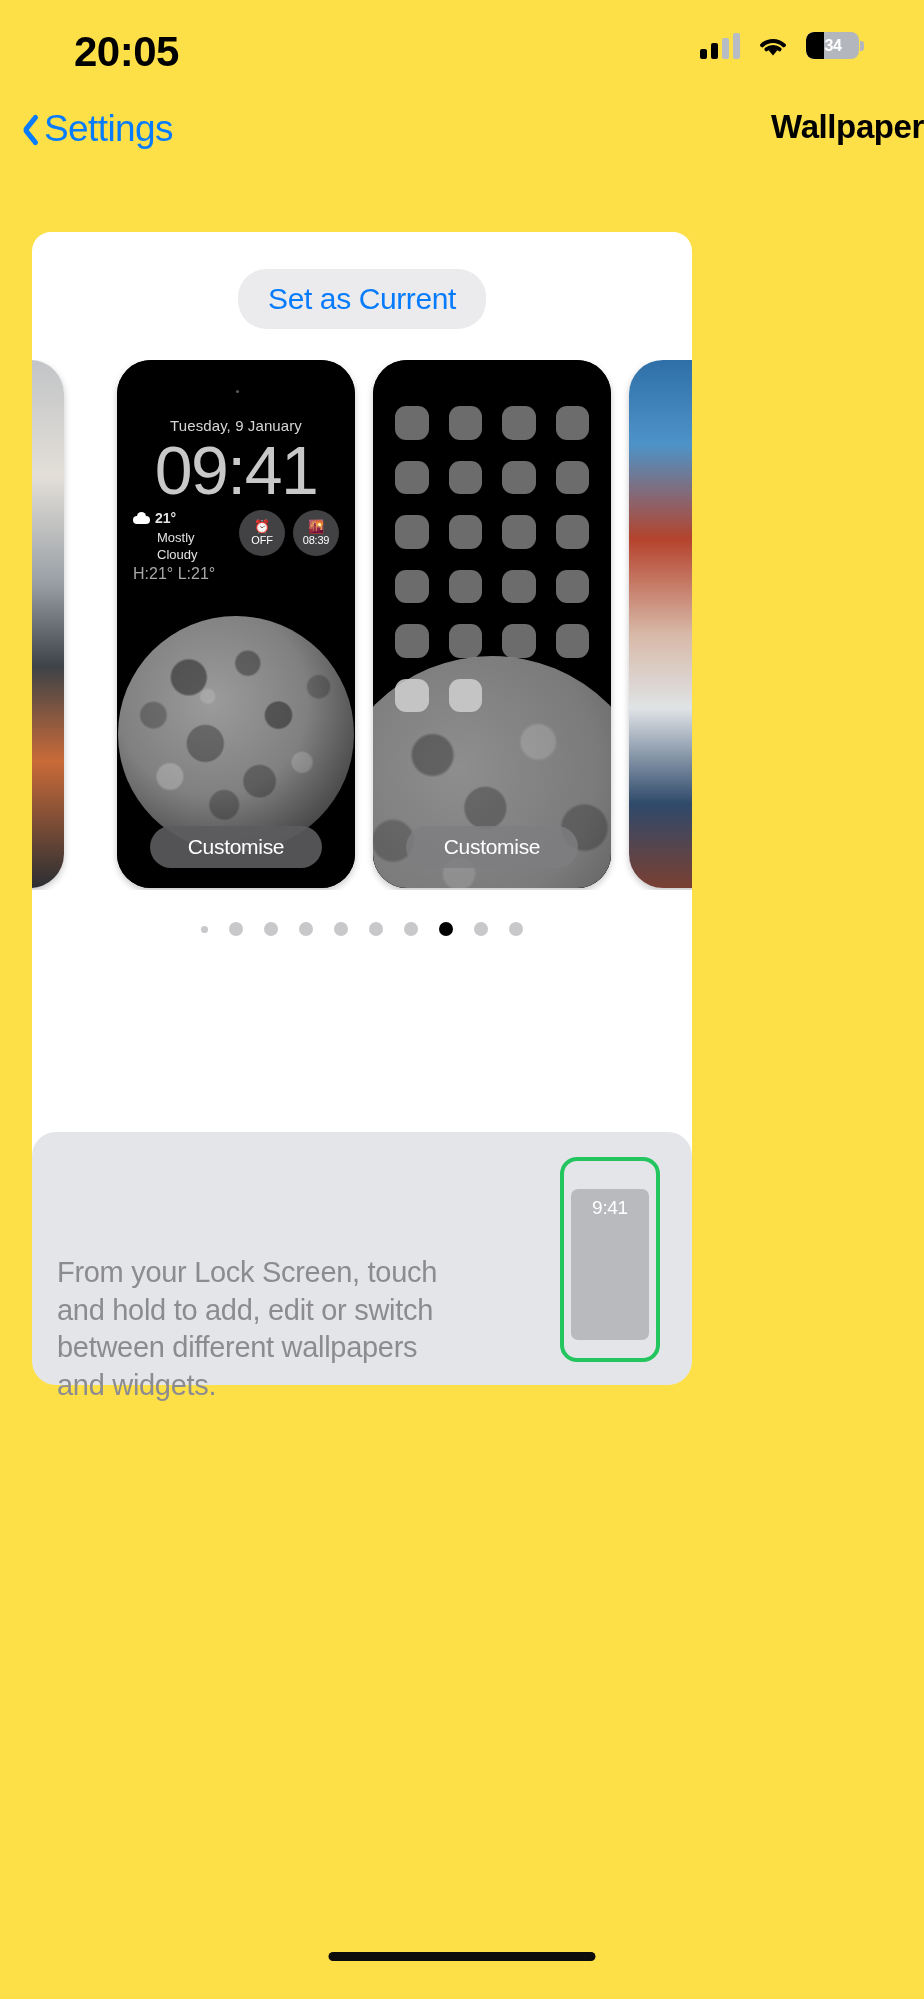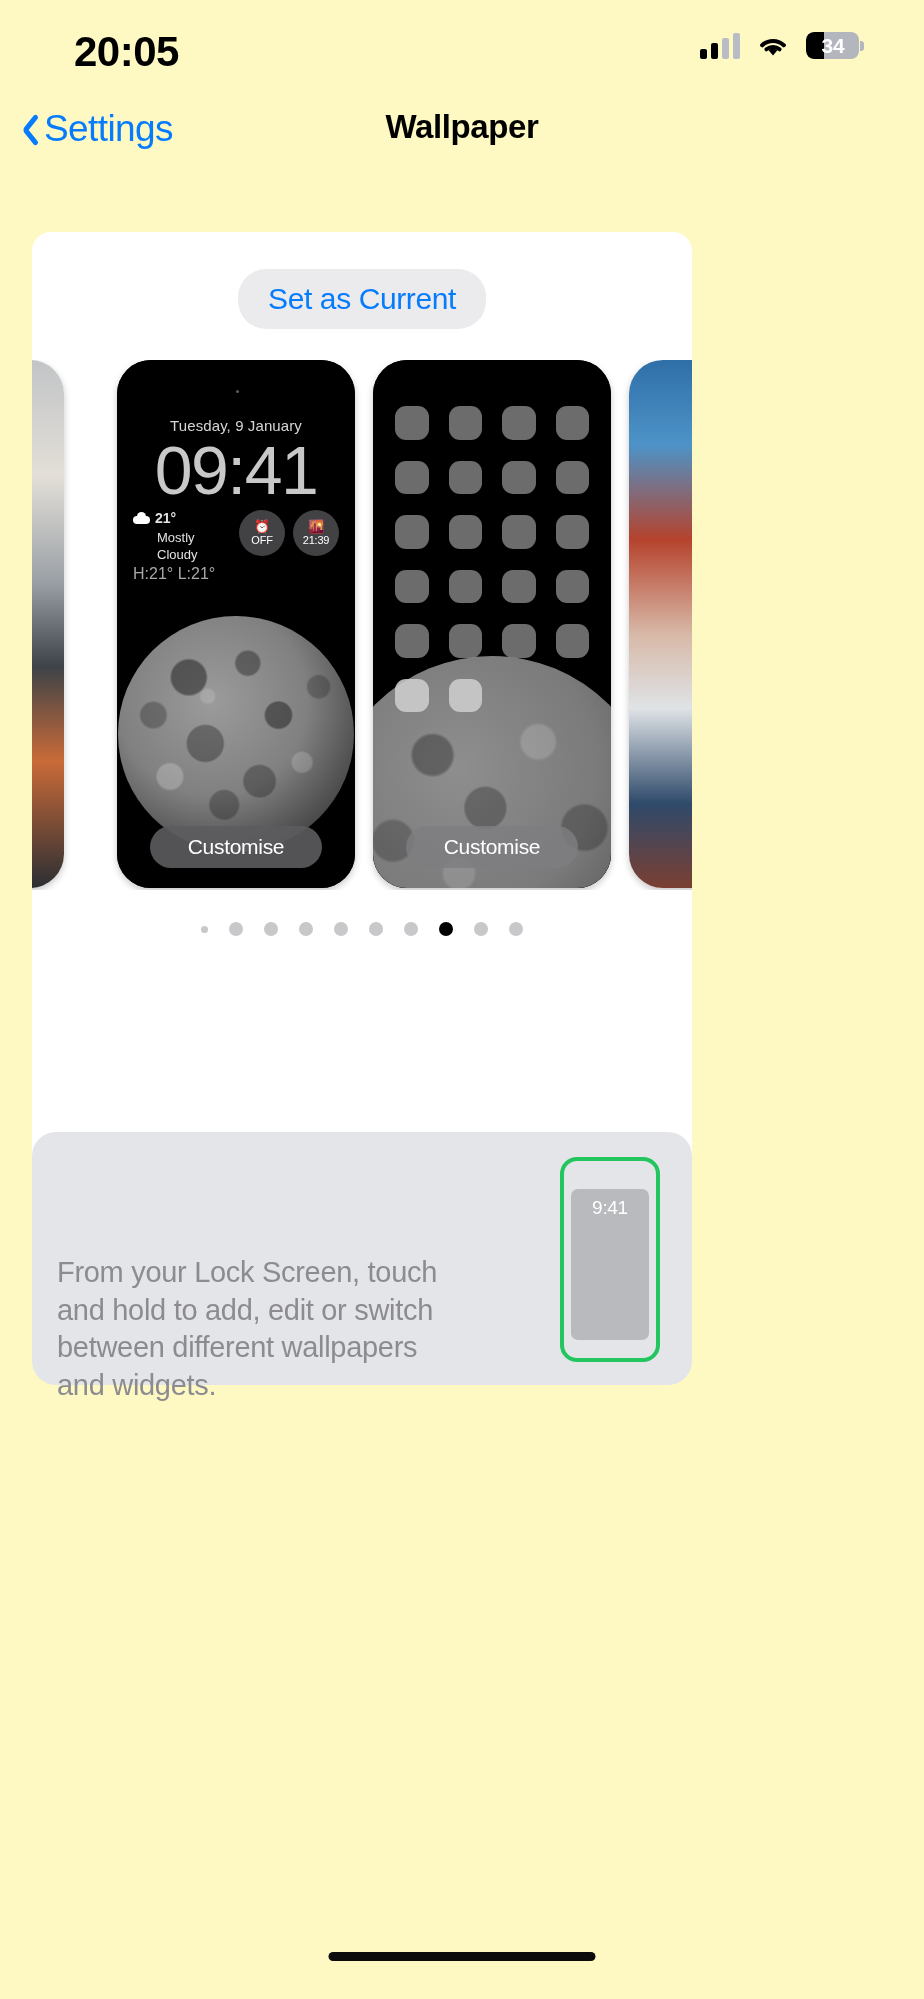--- a/index.html
+++ b/index.html
@@ -2,21 +2,21 @@
 <html><head>
 <meta charset="utf-8">
 <style>
   * { margin:0; padding:0; box-sizing:border-box; }
   html, body {
     width:924px; height:1999px;
     background:#f0f1f4;
     font-family:"Liberation Sans", sans-serif;
     overflow:hidden;
   }
-  #screen { position:relative; width:924px; height:1999px; background:#fef9c3; }
+  #screen { position:relative; width:924px; height:1999px; background:#fde047; }
 
   
   .statusbar {
     position:absolute; top:0; left:0; width:924px; height:100px;
   }
   .sb-time {
     position:absolute; left:74px; top:28px;
     font-size:42px; font-weight:700; color:#000; letter-spacing:-0.5px;
   }
   .sb-right {
@@ -34,21 +34,21 @@
     position:relative; width:53px; height:27px;
     border-radius:8px; background:#b3b6bd; overflow:hidden;
     display:flex; align-items:center;
   }
   .battery .fill {
     position:absolute; left:0; top:0; bottom:0; width:34%;
     background:#000; border-radius:8px 0 0 8px;
   }
   .battery .lvl {
     position:relative; width:100%; text-align:center;
-    font-size:21px; font-weight:700; color:#fff; letter-spacing:-0.3px;
+    font-size:16px; font-weight:700; color:#fff; letter-spacing:-0.3px;
     padding-left:1px;
   }
   .batt-cap {
     width:4px; height:10px; background:#b3b6bd;
     border-radius:0 3px 3px 0; margin-left:1px;
   }
 
   
   .navbar { position:absolute; top:100px; left:0; width:924px; height:80px;padding-left:25px; }
   .nav-back {
@@ -60,21 +60,21 @@
     width:22px; height:36px; position:relative; flex:0 0 auto;
   }
   .chev::before, .chev::after {
     content:""; position:absolute; left:6px; width:5px; height:20px;
     background:#067cfd; border-radius:3px;
   }
   .chev::before { top:0px;  transform:rotate(39deg); transform-origin:bottom center; }
   .chev::after  { top:18px; transform:rotate(-39deg); transform-origin:top center; }
   .nav-back-label { font-size:37px; letter-spacing:-0.6px; }
   .nav-title {
-    position:absolute; left:0; right:0; top:8px; text-align:center;
+    position:absolute; left:0; right:0; top:8px; text-align:right;
     font-size:33px; font-weight:700; color:#000; letter-spacing:-0.4px;
   }
 
   
   .wallcard {
     position:absolute; left:32px; top:232px; width:660px; height:960px;
     background:#fff; border-radius:19px;
   }
   .set-current {
     position:absolute; left:50%; transform:translateX(-50%); top:37px;
@@ -317,21 +317,21 @@
             </div>
             <div class="w-cond">Mostly Cloudy</div>
             <div class="w-hl">H:21° L:21°</div>
           </div>
           <div class="w-circ">
             <span class="glyph">⏰</span>
             <span class="txt">OFF</span>
           </div>
           <div class="w-circ">
             <span class="glyph">🌇</span>
-            <span class="txt">21:39</span>
+            <span class="txt">08:39</span>
           </div>
         </div>
 
         <div class="customise">Customise</div>
       </div>
 
       <div class="phone home">
         <div class="hs-bg">
           <div class="moon-bottom"></div>
         </div>

